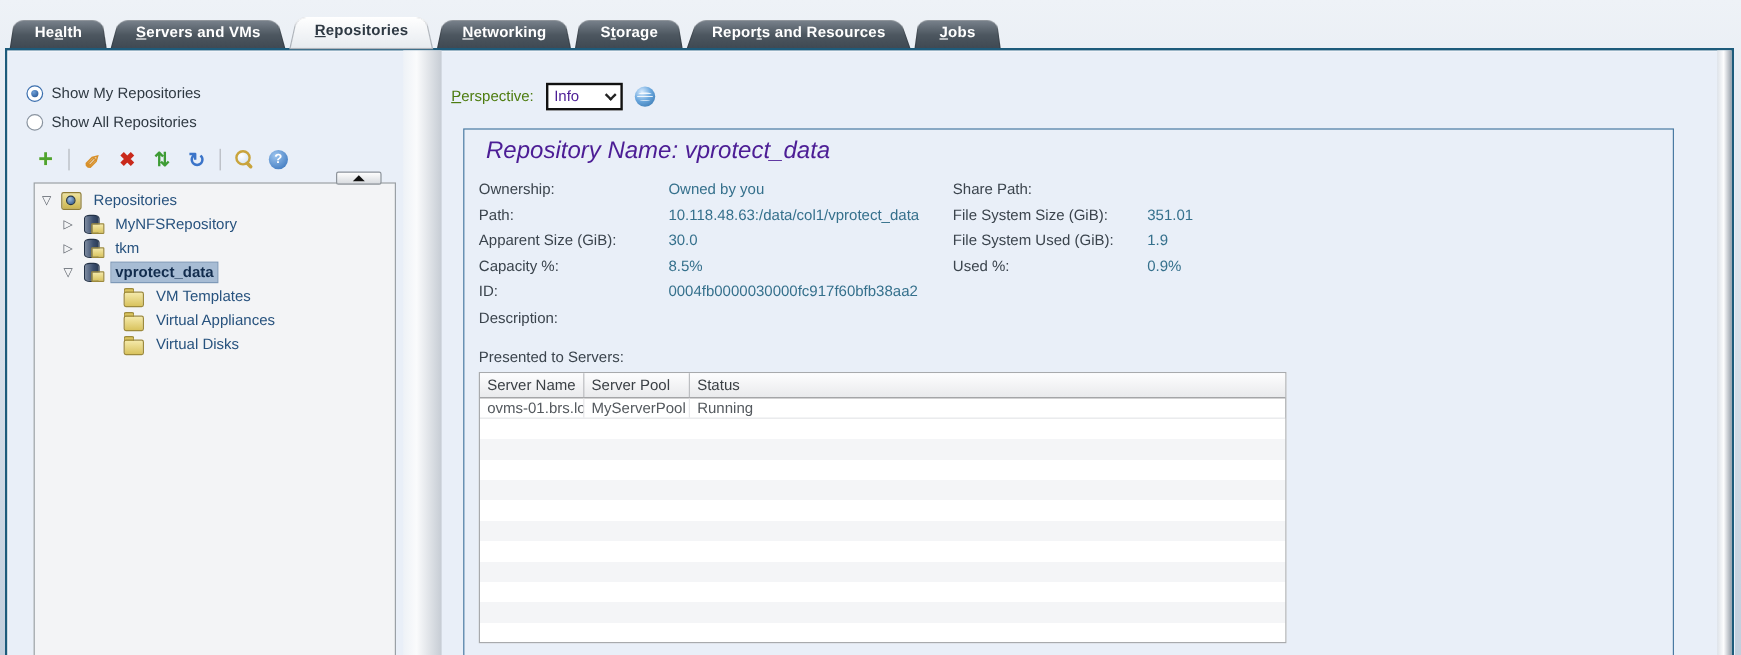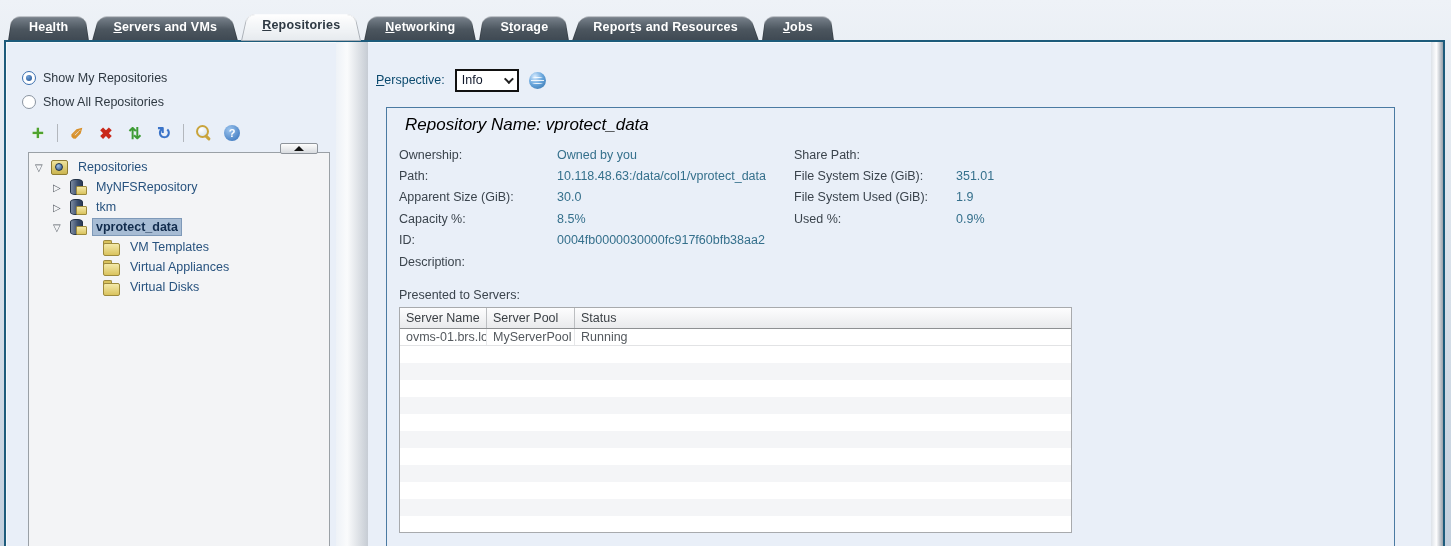--- a/index.html
+++ b/index.html
@@ -83,34 +83,34 @@
   .tree-label { color:#27527e; padding:1px 3px; white-space:nowrap; }
   .tree-label.sel-true { background:#a7bcd4; color:#122c4d; font-weight:bold; outline:1px solid #7e99b8; }
 
   
   .splitter { width:32px; background:linear-gradient(90deg,#eef2f7 0%,#fafbfc 35%,#c6ccd4 100%); cursor:col-resize; }
 
   
   .right-panel { flex:1; padding:26px 24px 0 8px; position:relative; }
   .scroll-strip { position:absolute; top:0; right:0; bottom:0; width:12px; background:linear-gradient(90deg,#dde2e8,#fdfdfe 45%,#99a1ab); }
   .persp-row { display:flex; align-items:center; gap:10px; height:24px; }
-  .persp-label { color:#0c4a6e; }
+  .persp-label { color:#4d7c0f; }
   .persp-select {
     width:64px; height:23px; background:#fff; border:2px solid #111;
     display:flex; align-items:center; justify-content:space-between;
-    padding:0 6px 0 5px; cursor:pointer; color:#0f172a;
+    padding:0 6px 0 5px; cursor:pointer; color:#4c1d95;
   }
   .chev { width:7px; height:7px; border-right:2px solid #222; border-bottom:2px solid #222; transform:rotate(45deg) translateY(-2px); }
   .globe-ico { width:17px; height:17px; border-radius:50%; position:relative; cursor:pointer;
     background:radial-gradient(circle at 35% 28%, #d9ecff, #6aa7dd 45%, #2f6ea8); }
   .globe-ico::after { content:""; position:absolute; left:2px; right:2px; top:5px; height:7px;
     background:repeating-linear-gradient(180deg, rgba(255,255,255,.85) 0 1px, transparent 1px 3px); border-radius:40%; }
 
   .info-box { margin:15px 24px 0 10px; border:1px solid #4a7aa2; padding:4px 0 0 12px; height:520px; background:#e9eff8; }
-  .box-title { font-style:italic; font-size:17px; color:#000000; margin:3px 0 9px 6px; }
+  .box-title { font-style:italic; font-size:20px; color:#4c1d95; margin:3px 0 9px 6px; }
 
   .fields { display:flex; }
   .fgrid { display:grid; grid-auto-rows:21.4px; align-items:center; }
   .fgrid.left { grid-template-columns:158px 237px; }
   .fgrid.right { grid-template-columns:162px 200px; }
   .flabel { color:#3b444d; }
   .fvalue { color:#35708c; white-space:nowrap; }
 
   .presented { margin-top:16px; color:#3b444d; }
   .ptable { width:673px; margin-top:5px; border:1px solid #a8aaad; background:#fff; }

